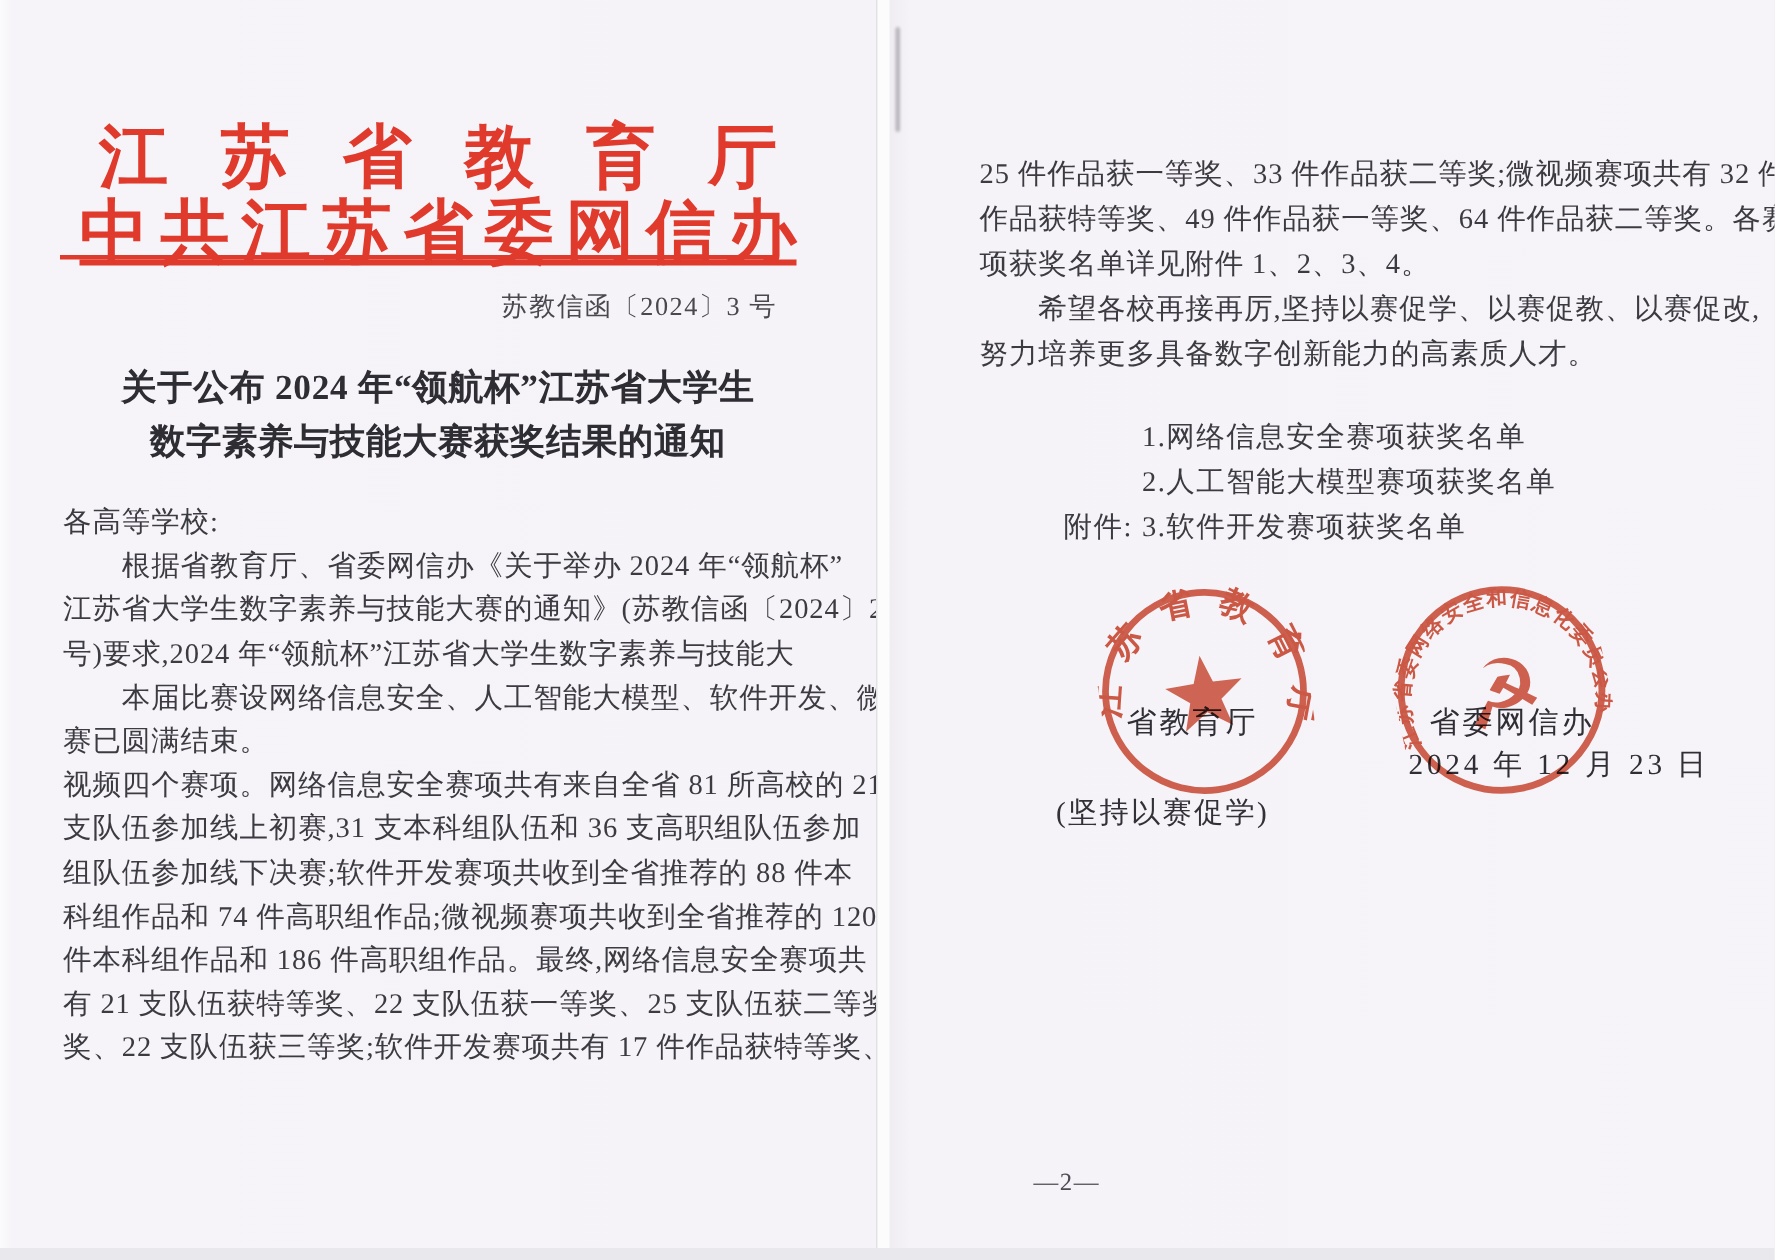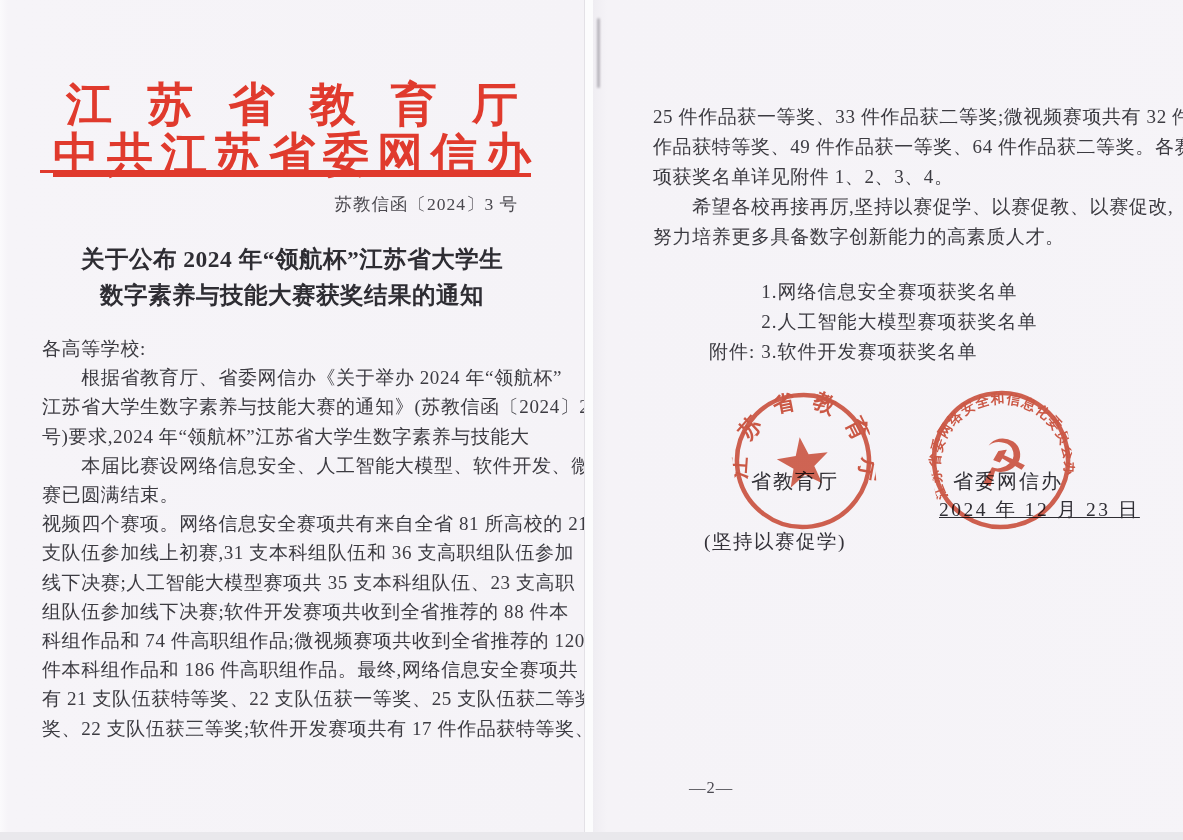--- a/index.html
+++ b/index.html
@@ -70,21 +70,21 @@
 
   .seal{position:absolute;z-index:3;mix-blend-mode:multiply;opacity:.9;}
   .seal-left{left:140px;top:391px;width:140px;height:140px;transform:rotate(-8deg);}
   .seal-right{left:337px;top:389px;width:142px;height:142px;transform:rotate(-12deg);}
 
   .signer{position:absolute;z-index:1;font-size:20px;color:#2f2e34;letter-spacing:2px;white-space:nowrap;}
   .signer-left{left:158px;top:468px;font-family:Liberation Serif, serif;}
   .signer-right{left:360px;top:468px;}
   .sign-date{
     position:absolute;z-index:1;left:346px;top:496px;
-    font-size:19.5px;color:#2f2e34;letter-spacing:2.5px;white-space:nowrap;text-decoration:underline;
+    font-size:19.5px;color:#2f2e34;letter-spacing:2.5px;white-space:nowrap;
   }
   .disclosure{
     position:absolute;left:111px;top:528px;font-size:19.5px;color:#333138;
     letter-spacing:1.5px;white-space:nowrap;
   }
   .page-number{
     position:absolute;left:96px;top:778px;font-size:16.5px;color:#4c4a52;letter-spacing:1px;
   }
 </style>
 </head>
@@ -108,21 +108,20 @@
 
   <div class="body-lines left-body">
       <div class="line">各高等学校:</div>
       <div class="line">　　根据省教育厅、省委网信办《关于举办 2024 年“领航杯”</div>
       <div class="line">江苏省大学生数字素养与技能大赛的通知》(苏教信函〔2024〕2</div>
       <div class="line">号)要求,2024 年“领航杯”江苏省大学生数字素养与技能大</div>
       <div class="line">　　本届比赛设网络信息安全、人工智能大模型、软件开发、微</div>
       <div class="line">赛已圆满结束。</div>
       <div class="line">视频四个赛项。网络信息安全赛项共有来自全省 81 所高校的 210</div>
       <div class="line">支队伍参加线上初赛,31 支本科组队伍和 36 支高职组队伍参加</div>
-      <div class="line">线下决赛;人工智能大模型赛项共 35 支本科组队伍、23 支高职</div>
       <div class="line">组队伍参加线下决赛;软件开发赛项共收到全省推荐的 88 件本</div>
       <div class="line">科组作品和 74 件高职组作品;微视频赛项共收到全省推荐的 120</div>
       <div class="line">件本科组作品和 186 件高职组作品。最终,网络信息安全赛项共</div>
       <div class="line">有 21 支队伍获特等奖、22 支队伍获一等奖、25 支队伍获二等奖;</div>
       <div class="line">奖、22 支队伍获三等奖;软件开发赛项共有 17 件作品获特等奖、</div>
     </div>
 </div>
 
 <div class="divider"></div>
 

